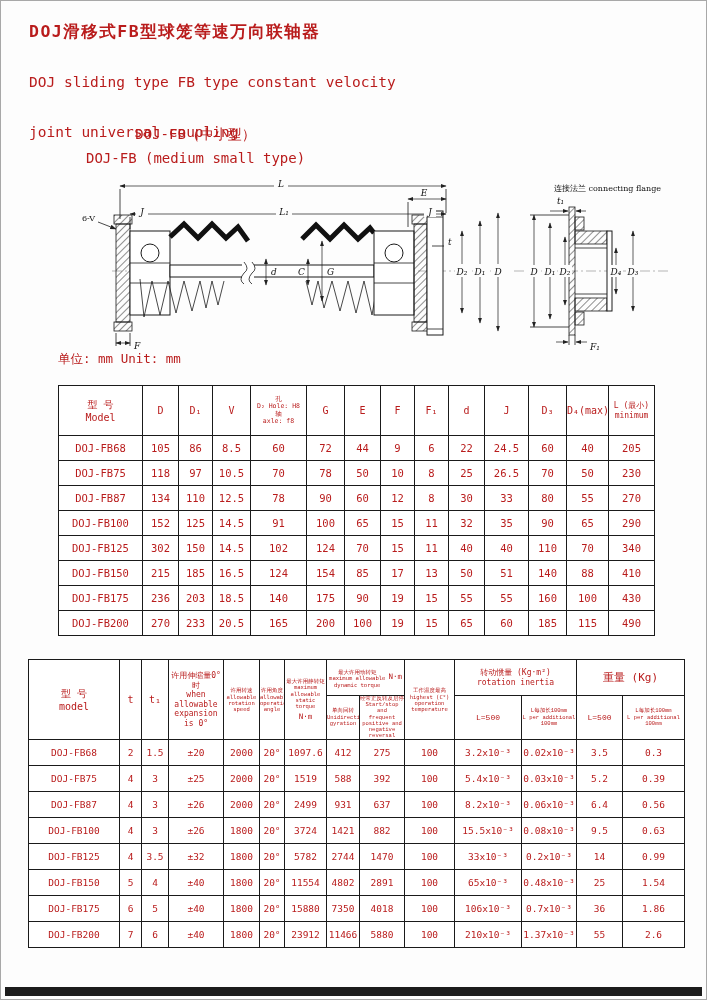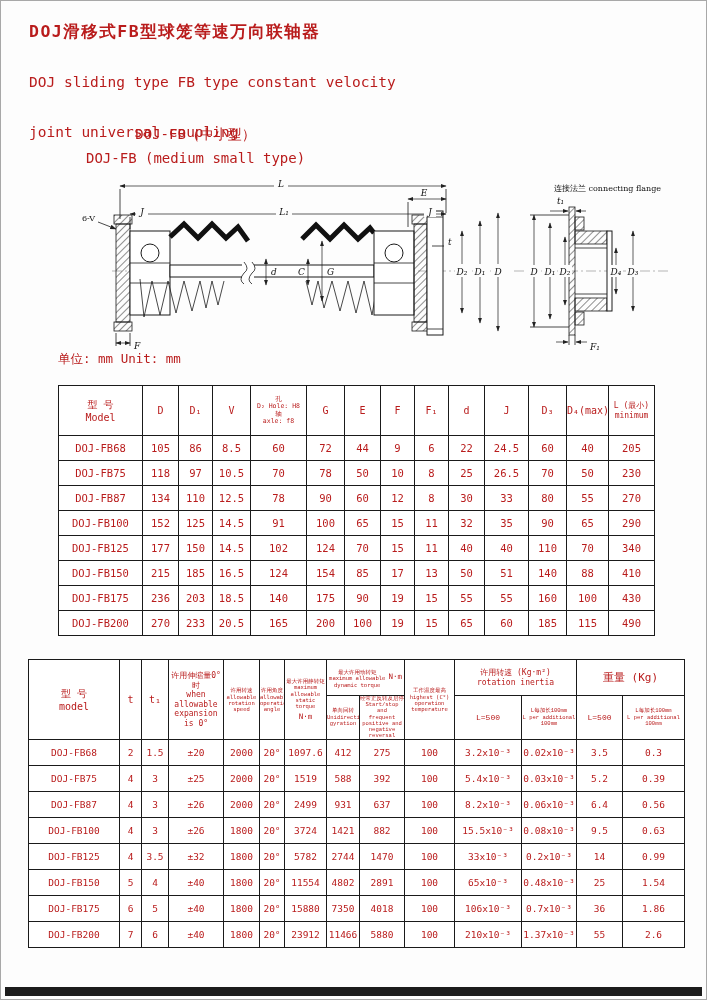--- a/index.html
+++ b/index.html
@@ -303,21 +303,21 @@
           <td>15</td>
           <td>11</td>
           <td>32</td>
           <td>35</td>
           <td>90</td>
           <td>65</td>
           <td>290</td>
         </tr>
         <tr>
           <td>DOJ-FB125</td>
-          <td>177</td>
+          <td>302</td>
           <td>150</td>
           <td>14.5</td>
           <td>102</td>
           <td>124</td>
           <td>70</td>
           <td>15</td>
           <td>11</td>
           <td>40</td>
           <td>40</td>
           <td>110</td>
@@ -433,21 +433,21 @@
             <span class="nm">N·m</span>
           </div>
         </th>
         <th rowspan="2">
           <div class="h-xs">工作温度最高</div>
           <div class="h-xs">highest (C°)</div>
           <div class="h-xs">operation</div>
           <div class="h-xs">temperature</div>
         </th>
         <th colspan="2">
-          <div class="h-md">许用转速 (Kg·m²)</div>
+          <div class="h-md">转动惯量 (Kg·m²)</div>
           <div class="h-md">rotation inertia</div>
         </th>
         <th colspan="2" class="h-w">重量 (Kg)</th>
       </tr>
       <tr class="row2">
         <th>
           <div class="h-xs">单向回转</div>
           <div class="h-xs">Unidirectional</div>
           <div class="h-xs">gyration</div>
         </th>

